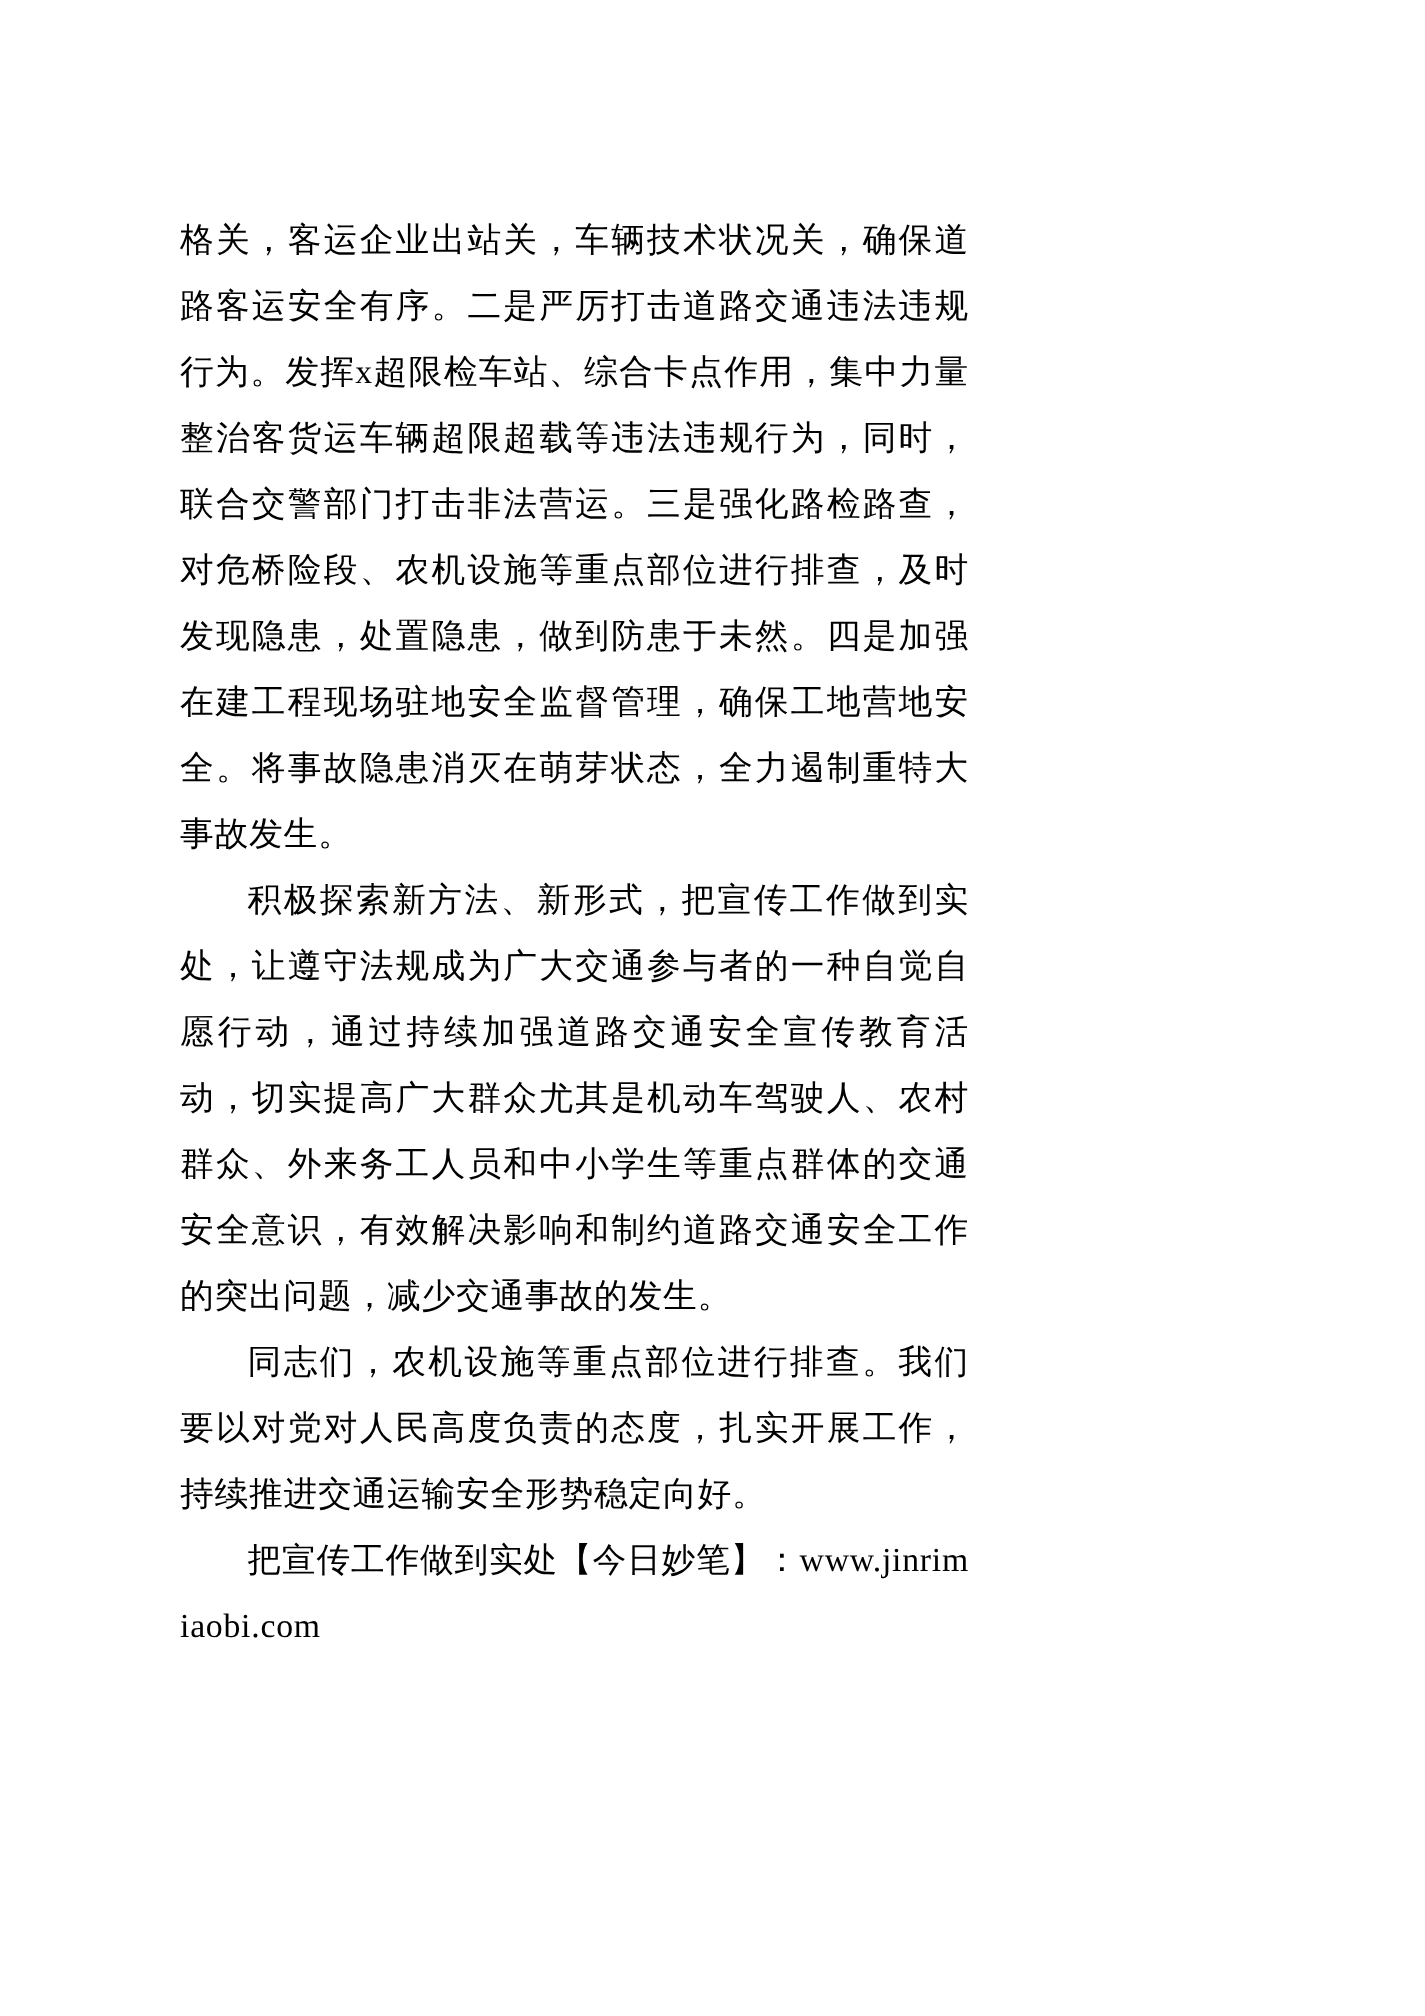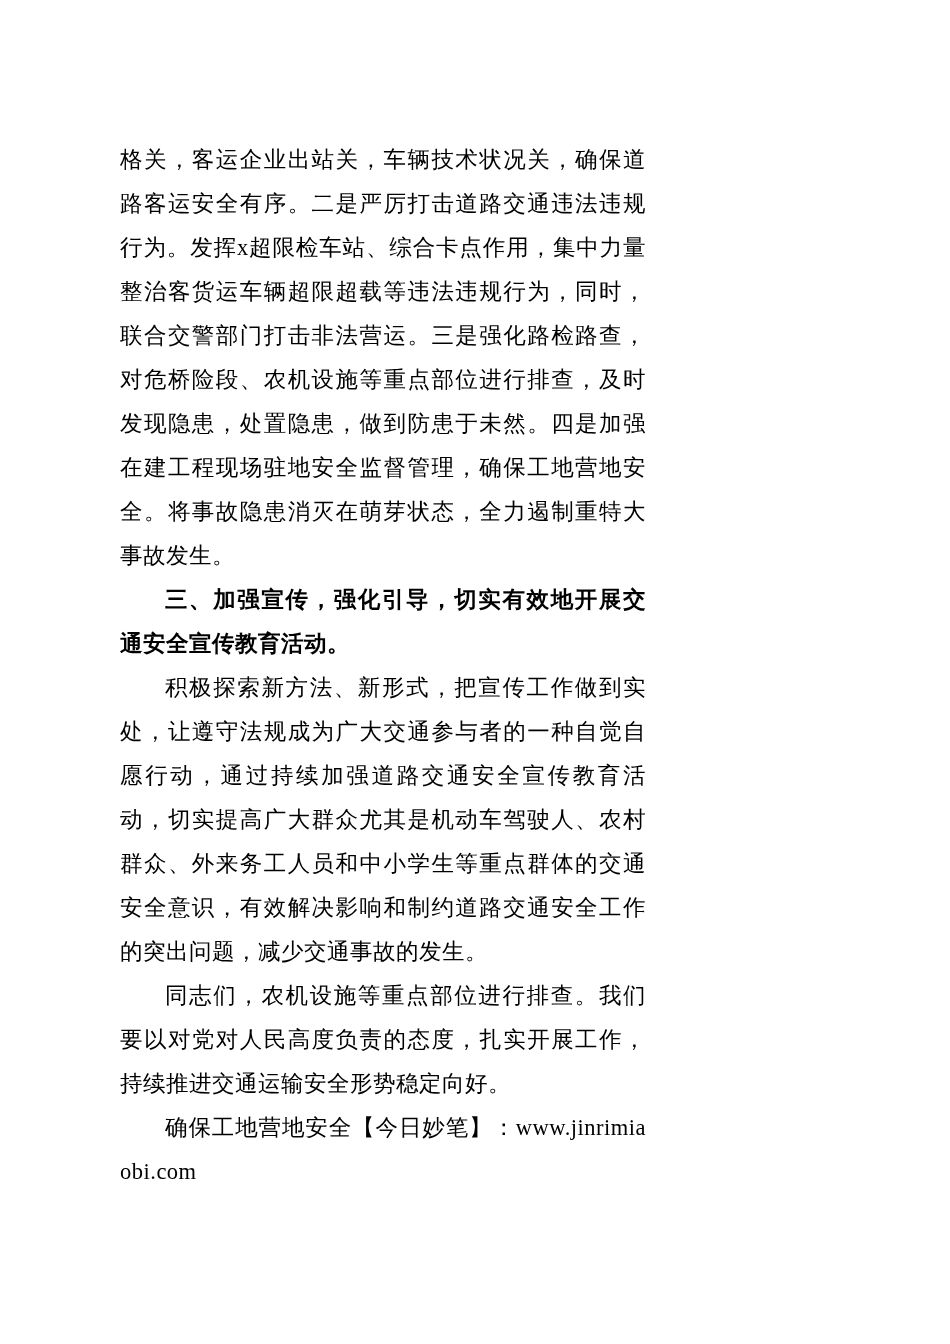--- a/index.html
+++ b/index.html
@@ -41,23 +41,22 @@
   }
 </style>
 </head>
 <body>
 
 <div class="page">
   <div class="doc-body">
 
     <p class="body-text">格关，客运企业出站关，车辆技术状况关，确保道路客运安全有序。二是严厉打击道路交通违法违规行为。发挥x超限检车站、综合卡点作用，集中力量整治客货运车辆超限超载等违法违规行为，同时，联合交警部门打击非法营运。三是强化路检路查，对危桥险段、农机设施等重点部位进行排查，及时发现隐患，处置隐患，做到防患于未然。四是加强在建工程现场驻地安全监督管理，确保工地营地安全。将事故隐患消灭在萌芽状态，全力遏制重特大事故发生。</p>
 
-    <p class="heading indent">三、加强宣传，强化引导，切实有效地开展交通安全宣传教育活动。</p>
 
     <p class="body-text indent">积极探索新方法、新形式，把宣传工作做到实处，让遵守法规成为广大交通参与者的一种自觉自愿行动，通过持续加强道路交通安全宣传教育活动，切实提高广大群众尤其是机动车驾驶人、农村群众、外来务工人员和中小学生等重点群体的交通安全意识，有效解决影响和制约道路交通安全工作的突出问题，减少交通事故的发生。</p>
 
     <p class="body-text indent">同志们，农机设施等重点部位进行排查。我们要以对党对人民高度负责的态度，扎实开展工作，持续推进交通运输安全形势稳定向好。</p>
 
 
-    <p class="body-text indent">确保工地营地安全【今日妙笔】：www.jinrimiaobi.com</p>
+    <p class="body-text indent">把宣传工作做到实处【今日妙笔】：www.jinrimiaobi.com</p>
 
   </div>
 </div>
 
 </body></html>

